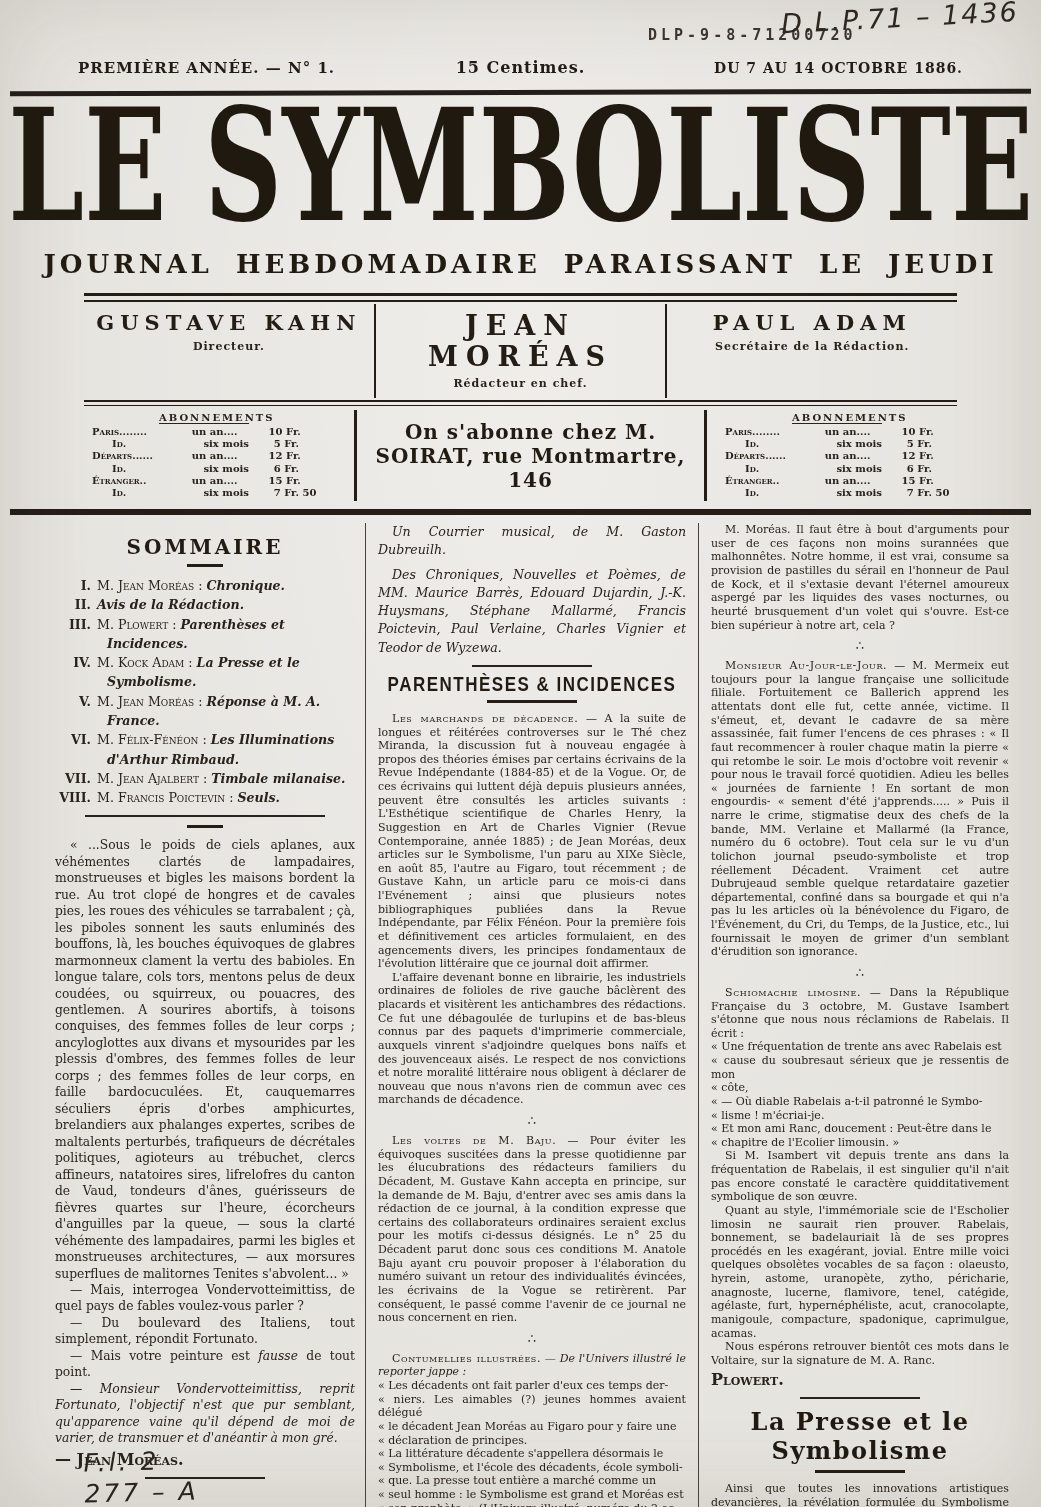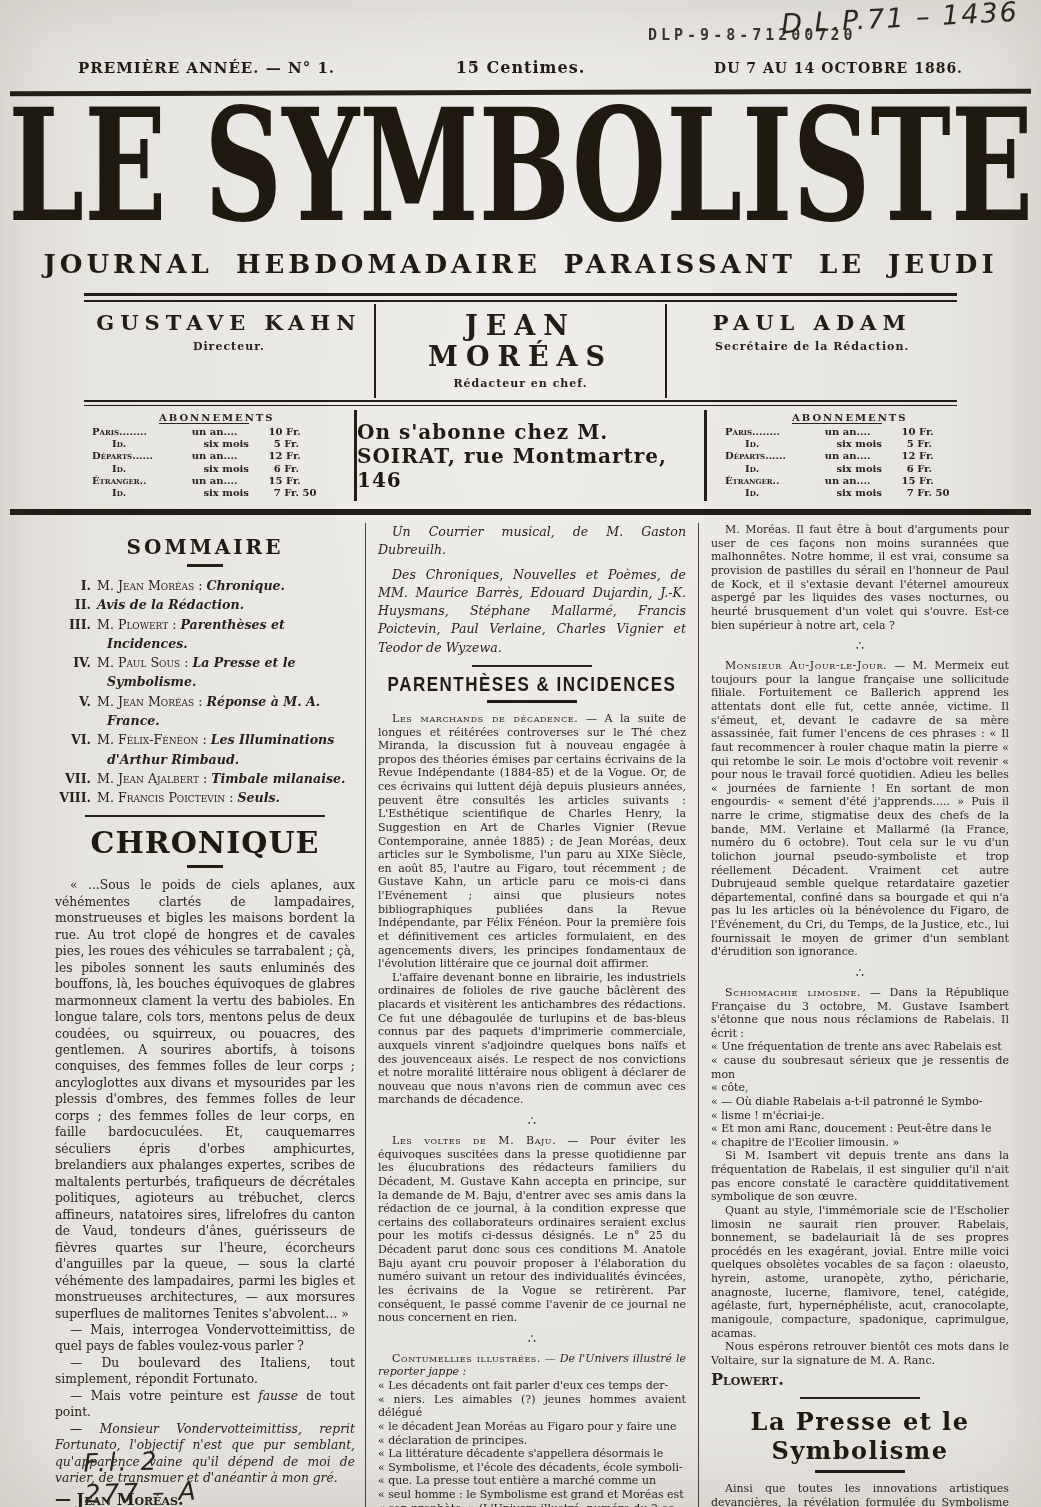--- a/index.html
+++ b/index.html
@@ -61,21 +61,21 @@
   
   .subs-row{display:flex;margin:4px 74px 0 74px;align-items:stretch;}
   .subs-box{width:252px;padding:2px 4px;}
   .subs-title{text-align:center;font-weight:bold;font-size:10px;letter-spacing:2px;border-bottom:1px solid #2a2319;width:90px;margin:0 auto 2px auto;}
   .subs-table{font-size:10px;font-weight:bold;line-height:1.22;}
   .subs-tr{display:flex;}
   .subs-label{flex:1.3;font-variant:small-caps;padding-left:14px;}
   .subs-tr.alt .subs-label{padding-left:34px;}
   .subs-mid{flex:1;}
   .subs-val{flex:0.8;text-align:left;}
-  .subs-center{flex:1;border-left:3px solid #241e17;border-right:3px solid #241e17;padding-top:10px;margin-left:20px;}
+  .subs-center{flex:1;border-left:3px solid #241e17;border-right:3px solid #241e17;text-align:center;padding-top:10px;margin-left:20px;}
   .office1{font-weight:bold;font-size:20px;letter-spacing:1px;color:#221b12;}
   .office2{font-weight:bold;font-size:18px;letter-spacing:3px;margin-top:12px;word-spacing:8px;}
   .rule-heavy2{height:5px;background:#241e17;margin:8px 10px 0 10px;border-top:1px solid #241e17;}
   
   .columns{display:flex;margin:8px 0 0 55px;height:1032px;overflow:hidden;}
   .col{overflow:hidden;}
   .col1{width:300px;padding-right:10px;border-right:1px solid #49423a;}
   .col2{width:308px;padding:0 12px;border-right:1px solid #49423a;}
   .col3{width:298px;padding-left:12px;}
   
@@ -232,29 +232,28 @@
 
   <div class="columns">
 
     <div class="col col1">
       <div class="som-title">SOMMAIRE</div>
       <div class="dash"></div>
       <div class="som-list">
         <p class="som-item"><span class="som-num">I.</span><span class="som-pre">M. Jean Moréas : </span><span class="som-title-it">Chronique.</span></p>
         <p class="som-item"><span class="som-num">II.</span><span class="som-pre"></span><span class="som-title-it">Avis de la Rédaction.</span></p>
         <p class="som-item"><span class="som-num">III.</span><span class="som-pre">M. Plowert : </span><span class="som-title-it">Parenthèses et Incidences.</span></p>
-        <p class="som-item"><span class="som-num">IV.</span><span class="som-pre">M. Paul Sous : </span><span class="som-title-it">La Presse et le Symbolisme.</span></p>
+        <p class="som-item"><span class="som-num">IV.</span><span class="som-pre">M. Kock Adam : </span><span class="som-title-it">La Presse et le Symbolisme.</span></p>
         <p class="som-item"><span class="som-num">V.</span><span class="som-pre">M. Jean Moréas : </span><span class="som-title-it">Réponse à M. A. France.</span></p>
         <p class="som-item"><span class="som-num">VI.</span><span class="som-pre">M. Félix-Fénéon : </span><span class="som-title-it">Les Illuminations d'Arthur Rimbaud.</span></p>
         <p class="som-item"><span class="som-num">VII.</span><span class="som-pre">M. Jean Ajalbert : </span><span class="som-title-it">Timbale milanaise.</span></p>
         <p class="som-item"><span class="som-num">VIII.</span><span class="som-pre">M. Francis Poictevin : </span><span class="som-title-it">Seuls.</span></p>
       </div>
       <div class="rule-col"></div>
 
-      <div class="chron-title">CHRONIQUE</div>
       <div class="dash"></div>
       <p class="body-p">« ...Sous le poids de ciels aplanes, aux véhémentes clartés de lampadaires, monstrueuses et bigles les maisons bordent la rue. Au trot clopé de hongres et de cavales pies, les roues des véhicules se tarrabalent ; çà, les piboles sonnent les sauts enluminés des bouffons, là, les bouches équivoques de glabres marmonneux clament la vertu des babioles. En longue talare, cols tors, mentons pelus de deux coudées, ou squirreux, ou pouacres, des gentlemen. A sourires abortifs, à toisons conquises, des femmes folles de leur corps ; ancyloglottes aux divans et mysourides par les plessis d'ombres, des femmes folles de leur corps ; des femmes folles de leur corps, en faille bardocuculées. Et, cauquemarres séculiers épris d'orbes amphicurtes, brelandiers aux phalanges expertes, scribes de maltalents perturbés, trafiqueurs de décrétales politiques, agioteurs au trébuchet, clercs affineurs, natatoires sires, lifrelofres du canton de Vaud, tondeurs d'ânes, guérisseurs de fièvres quartes sur l'heure, écorcheurs d'anguilles par la queue, — sous la clarté véhémente des lampadaires, parmi les bigles et monstrueuses architectures, — aux morsures superflues de malitornes Tenites s'abvolent... »</p>
       <p class="body-p">— Mais, interrogea Vondervotteimittiss, de quel pays de fables voulez-vous parler ?</p>
       <p class="body-p">— Du boulevard des Italiens, tout simplement, répondit Fortunato.</p>
       <p class="body-p"><span>— Mais votre peinture est </span><span class="em">fausse</span><span> de tout point.</span></p>
       <p class="body-p em">— Monsieur Vondervotteimittiss, reprit Fortunato, l'objectif n'est que pur semblant, qu'apparence vaine qu'il dépend de moi de varier, de transmuer et d'anéantir à mon gré.</p>
       <div class="sig">— Jean Moréas.</div>
 
       <div class="rule-short"></div>
 

